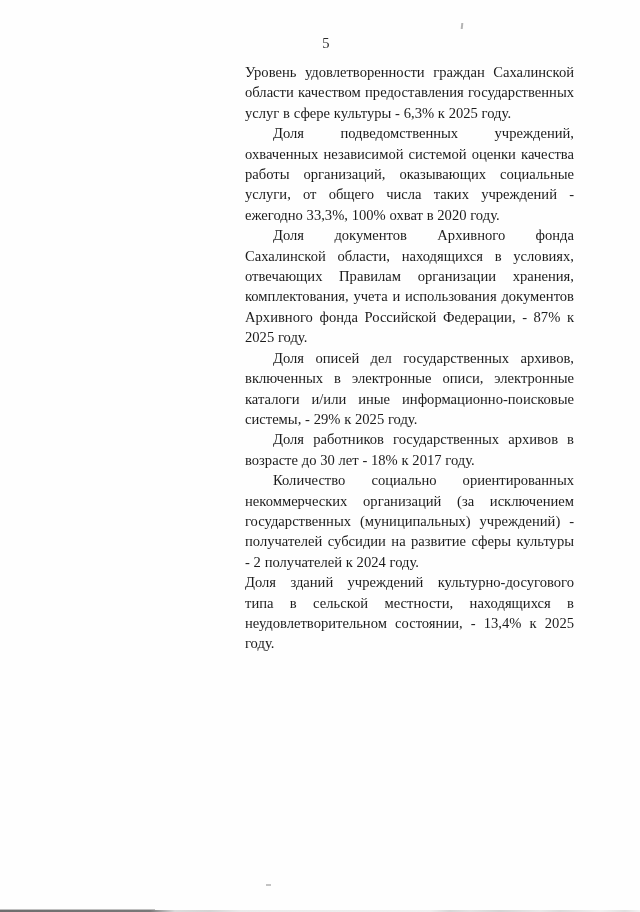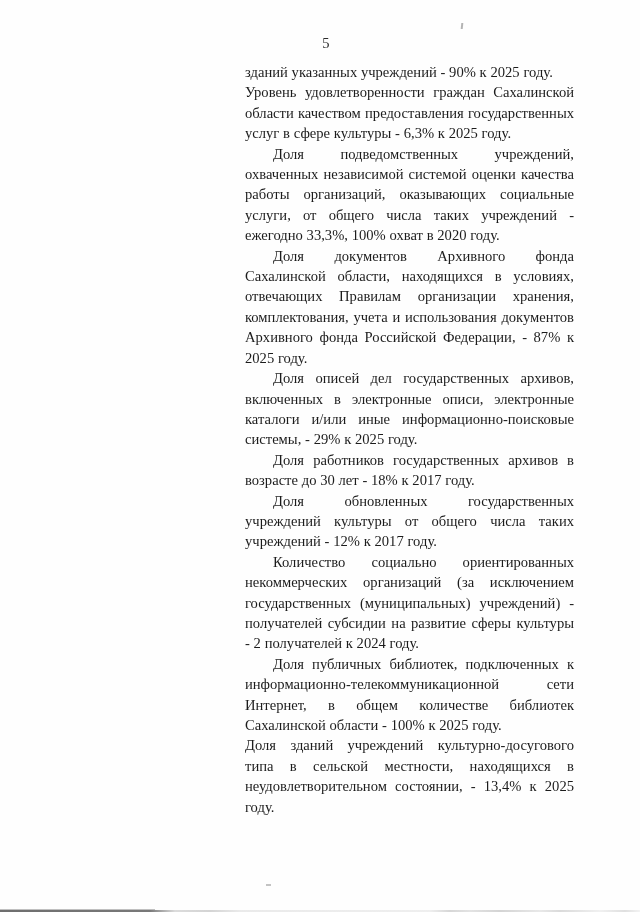--- a/index.html
+++ b/index.html
@@ -108,29 +108,26 @@
 </head>
 <body>
 
 <div class="page">
 
   <div class="speck-top"></div>
 
   <div class="page-number">5</div>
 
   <div class="text-column">
-    <p class="para noindent">зданий указанных учреждений - 90% к 2025 году.</p>
     <p class="para noindent">Уровень удовлетворенности граждан Сахалинской области качеством предоставления государственных услуг в сфере культуры - 6,3% к 2025 году.</p>
     <p class="para indent">Доля подведомственных учреждений, охваченных независимой системой оценки качества работы организаций, оказывающих социальные услуги, от общего числа таких учреждений - ежегодно 33,3%, 100% охват в 2020 году.</p>
     <p class="para indent">Доля документов Архивного фонда Сахалинской области, находящихся в условиях, отвечающих Правилам организации хранения, комплектования, учета и использования документов Архивного фонда Российской Федерации, - 87% к 2025 году.</p>
     <p class="para indent">Доля описей дел государственных архивов, включенных в электронные описи, электронные каталоги и/или иные информационно-поисковые системы, - 29% к 2025 году.</p>
     <p class="para indent">Доля работников государственных архивов в возрасте до 30 лет - 18% к 2017 году.</p>
-    <p class="para indent">Доля обновленных государственных учреждений культуры от общего числа таких учреждений - 12% к 2017 году.</p>
     <p class="para indent">Количество социально ориентированных некоммерческих организаций (за исключением государственных (муниципальных) учреждений) - получателей субсидии на развитие сферы культуры - 2 получателей к 2024 году.</p>
-    <p class="para indent">Доля публичных библиотек, подключенных к информационно-телекоммуникационной сети Интернет, в общем количестве библиотек Сахалинской области - 100% к 2025 году.</p>
     <p class="para noindent">Доля зданий учреждений культурно-досугового типа в сельской местности, находящихся в неудовлетворительном состоянии, - 13,4% к 2025 году.</p>
 
   </div>
 
   <div class="speck-bottom"></div>
   <div class="scan-edge-2"></div>
   <div class="scan-edge"></div>
 
 </div>
 

